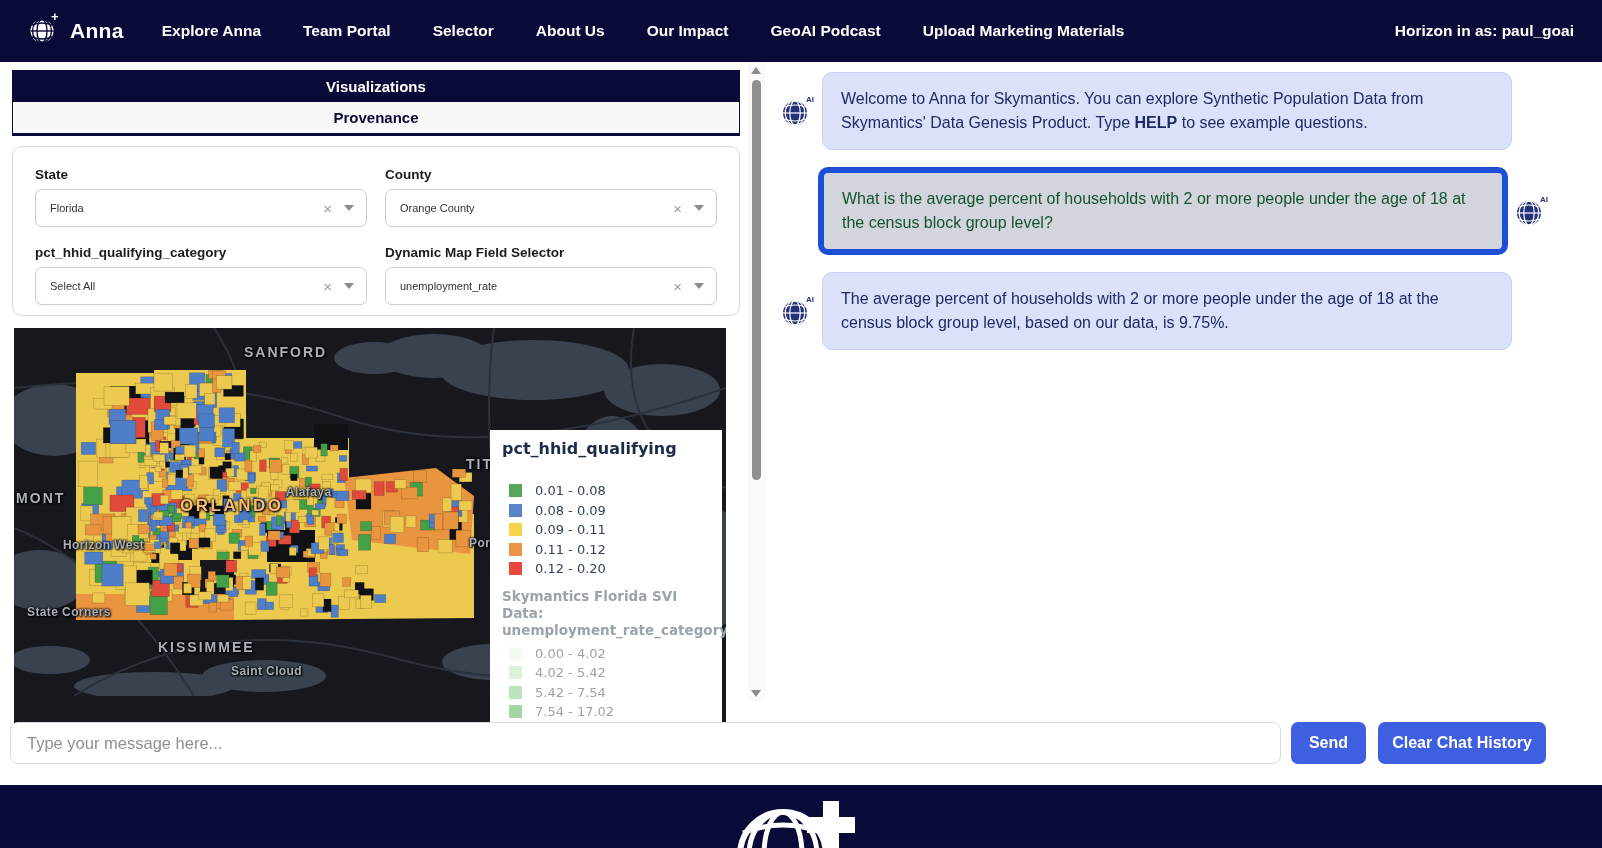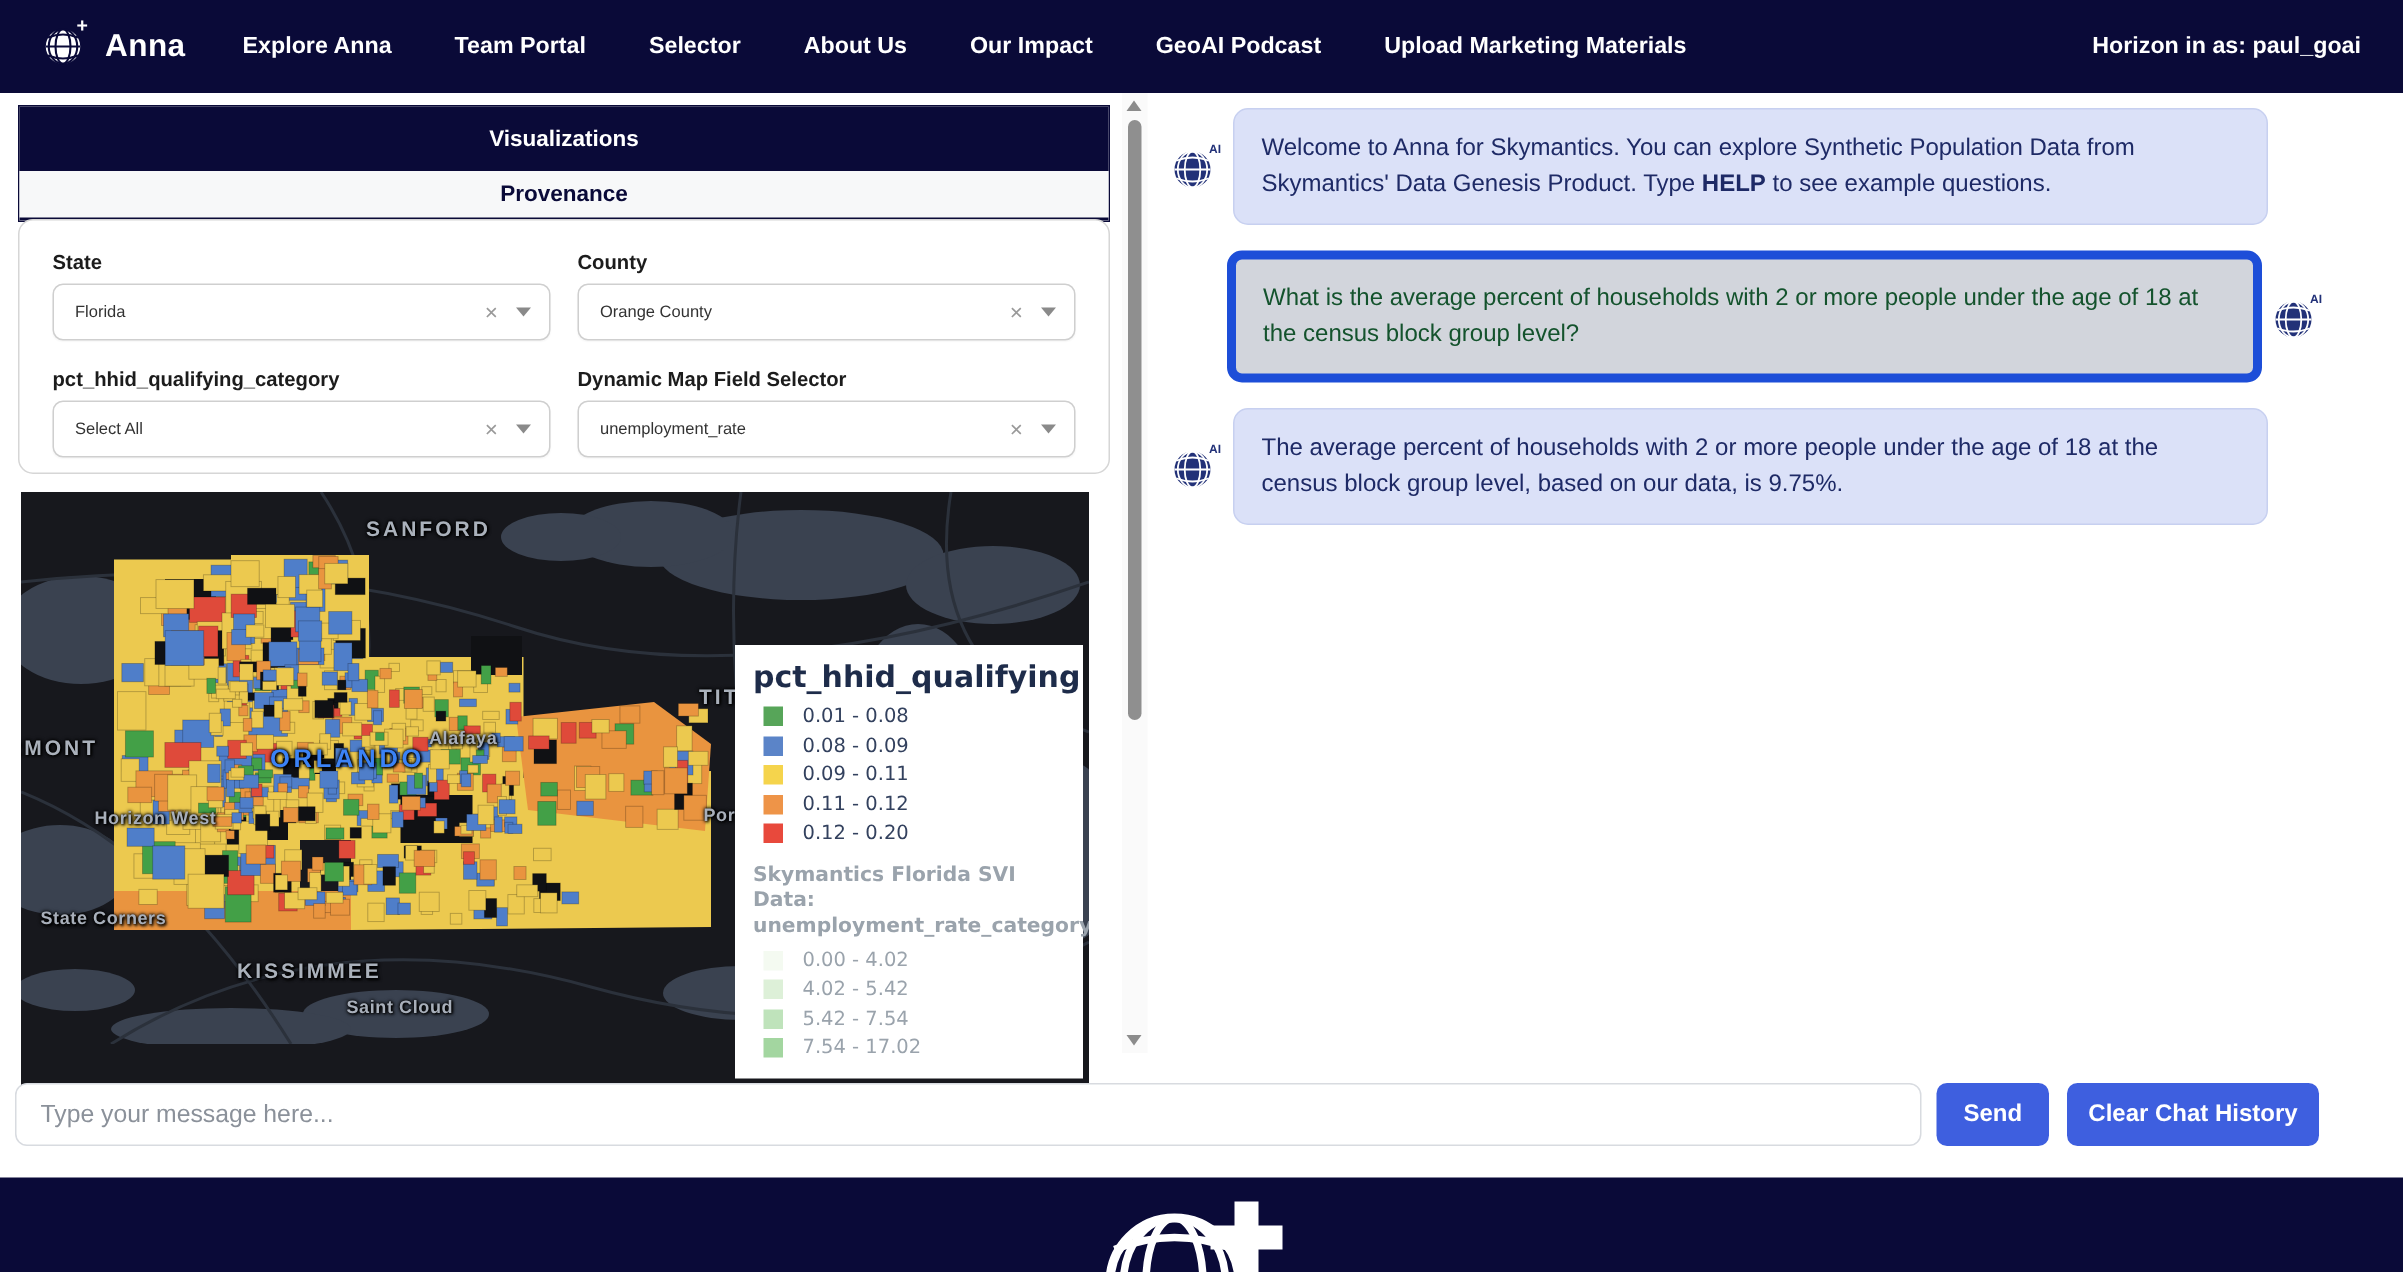--- a/index.html
+++ b/index.html
@@ -17,21 +17,21 @@
   .brand{ display:flex; align-items:center; gap:10px; margin-right:38px;}
   .brand-name{ font-size:21px; font-weight:700; letter-spacing:.3px;}
   .nav-items{ display:flex; align-items:center; gap:42px; }
   .nav-item{ font-size:15.5px; font-weight:600; color:#fff; cursor:pointer; white-space:nowrap;}
   .nav-login{ margin-left:auto; font-size:15.5px; font-weight:600;}
   
   .panel-headers{
     position:absolute; left:12px; top:70px; width:728px; border:1px solid #0a0a38;
     z-index:5;
   }
-  .vis-bar{ height:43px; background:#0a0a38; color:#fff; font-size:15px; font-weight:700;
+  .vis-bar{ height:31px; background:#0a0a38; color:#fff; font-size:15px; font-weight:700;
     display:flex; align-items:center; justify-content:center;}
   .prov-bar{ height:33px; background:#f7f8f9; color:#0a0a38; font-size:15px; font-weight:700;
     display:flex; align-items:center; justify-content:center; border-bottom:2px solid #0a0a38; cursor:pointer;}
   .filters-card{
     position:absolute; left:12px; top:146px; width:728px; height:170px;
     background:#fff; border:1px solid #d6d6d6; border-radius:10px;
     padding:20px 22px; display:grid; grid-template-columns:1fr 1fr;
     column-gap:18px; row-gap:18px; z-index:5;
   }
   .filter-label{ font-size:13.5px; font-weight:700; color:#1c1c1c; margin-bottom:7px;}
@@ -45,28 +45,28 @@
   .caret{ width:0; height:0; border-left:5px solid transparent; border-right:5px solid transparent;
     border-top:6px solid #8a8a8a; cursor:pointer;}
   
   .map-wrap{
     position:absolute; left:14px; top:328px; width:712px; height:424px;
     background:#17181d; overflow:hidden; z-index:4;
   }
   .map-svg{ position:absolute; left:0; top:0; }
   .map-label{ position:absolute; color:#c9ced6; font-weight:700; white-space:nowrap;
     text-shadow:0 0 3px #000, 0 0 2px #000, 1px 1px 2px #000; z-index:2; pointer-events:none;}
-  .map-label.lg{ font-size:17px; letter-spacing:2.5px; color:#3b82f6;}
+  .map-label.lg{ font-size:17px; letter-spacing:2.5px; color:#fdba74;}
   .map-label.md{ font-size:14px; letter-spacing:2px; color:#aab1bb;}
   .map-label.sm{ font-size:12px; letter-spacing:.4px; color:#a8afba;}
   .legend{
     position:absolute; left:476px; top:102px; width:232px; background:#ffffff;
     padding:9px 12px 10px 12px; z-index:10; font-family:"DejaVu Sans", sans-serif;
   }
-  .legend-title{ font-size:20px; font-weight:700; color:#1e2c4a; margin-bottom:5px;}
+  .legend-title{ font-size:16px; font-weight:700; color:#1e2c4a; margin-bottom:23px;}
   .legend-row{ display:flex; align-items:center; height:19.5px; }
   .legend-swatch{ width:13px; height:13px; margin:0 13px 0 7px; flex:none;}
   .legend-range{ font-size:13px; color:#33415e; }
   .legend-subtitle{ font-size:13.5px; font-weight:700; color:#9aa3ac; line-height:17px; margin:9px 0 5px 0;}
   .legend-row.sub .legend-range{ color:#9aa3ac; }
   
   .scrollbar{ position:absolute; left:748px; top:62px; width:17px; height:640px; background:#fafafa; z-index:6;}
   .scroll-up{ position:absolute; top:5px; left:3px; width:0; height:0;
     border-left:5px solid transparent; border-right:5px solid transparent; border-bottom:7px solid #8c8c8c; cursor:pointer;}
   .scroll-down{ position:absolute; bottom:5px; left:3px; width:0; height:0;

